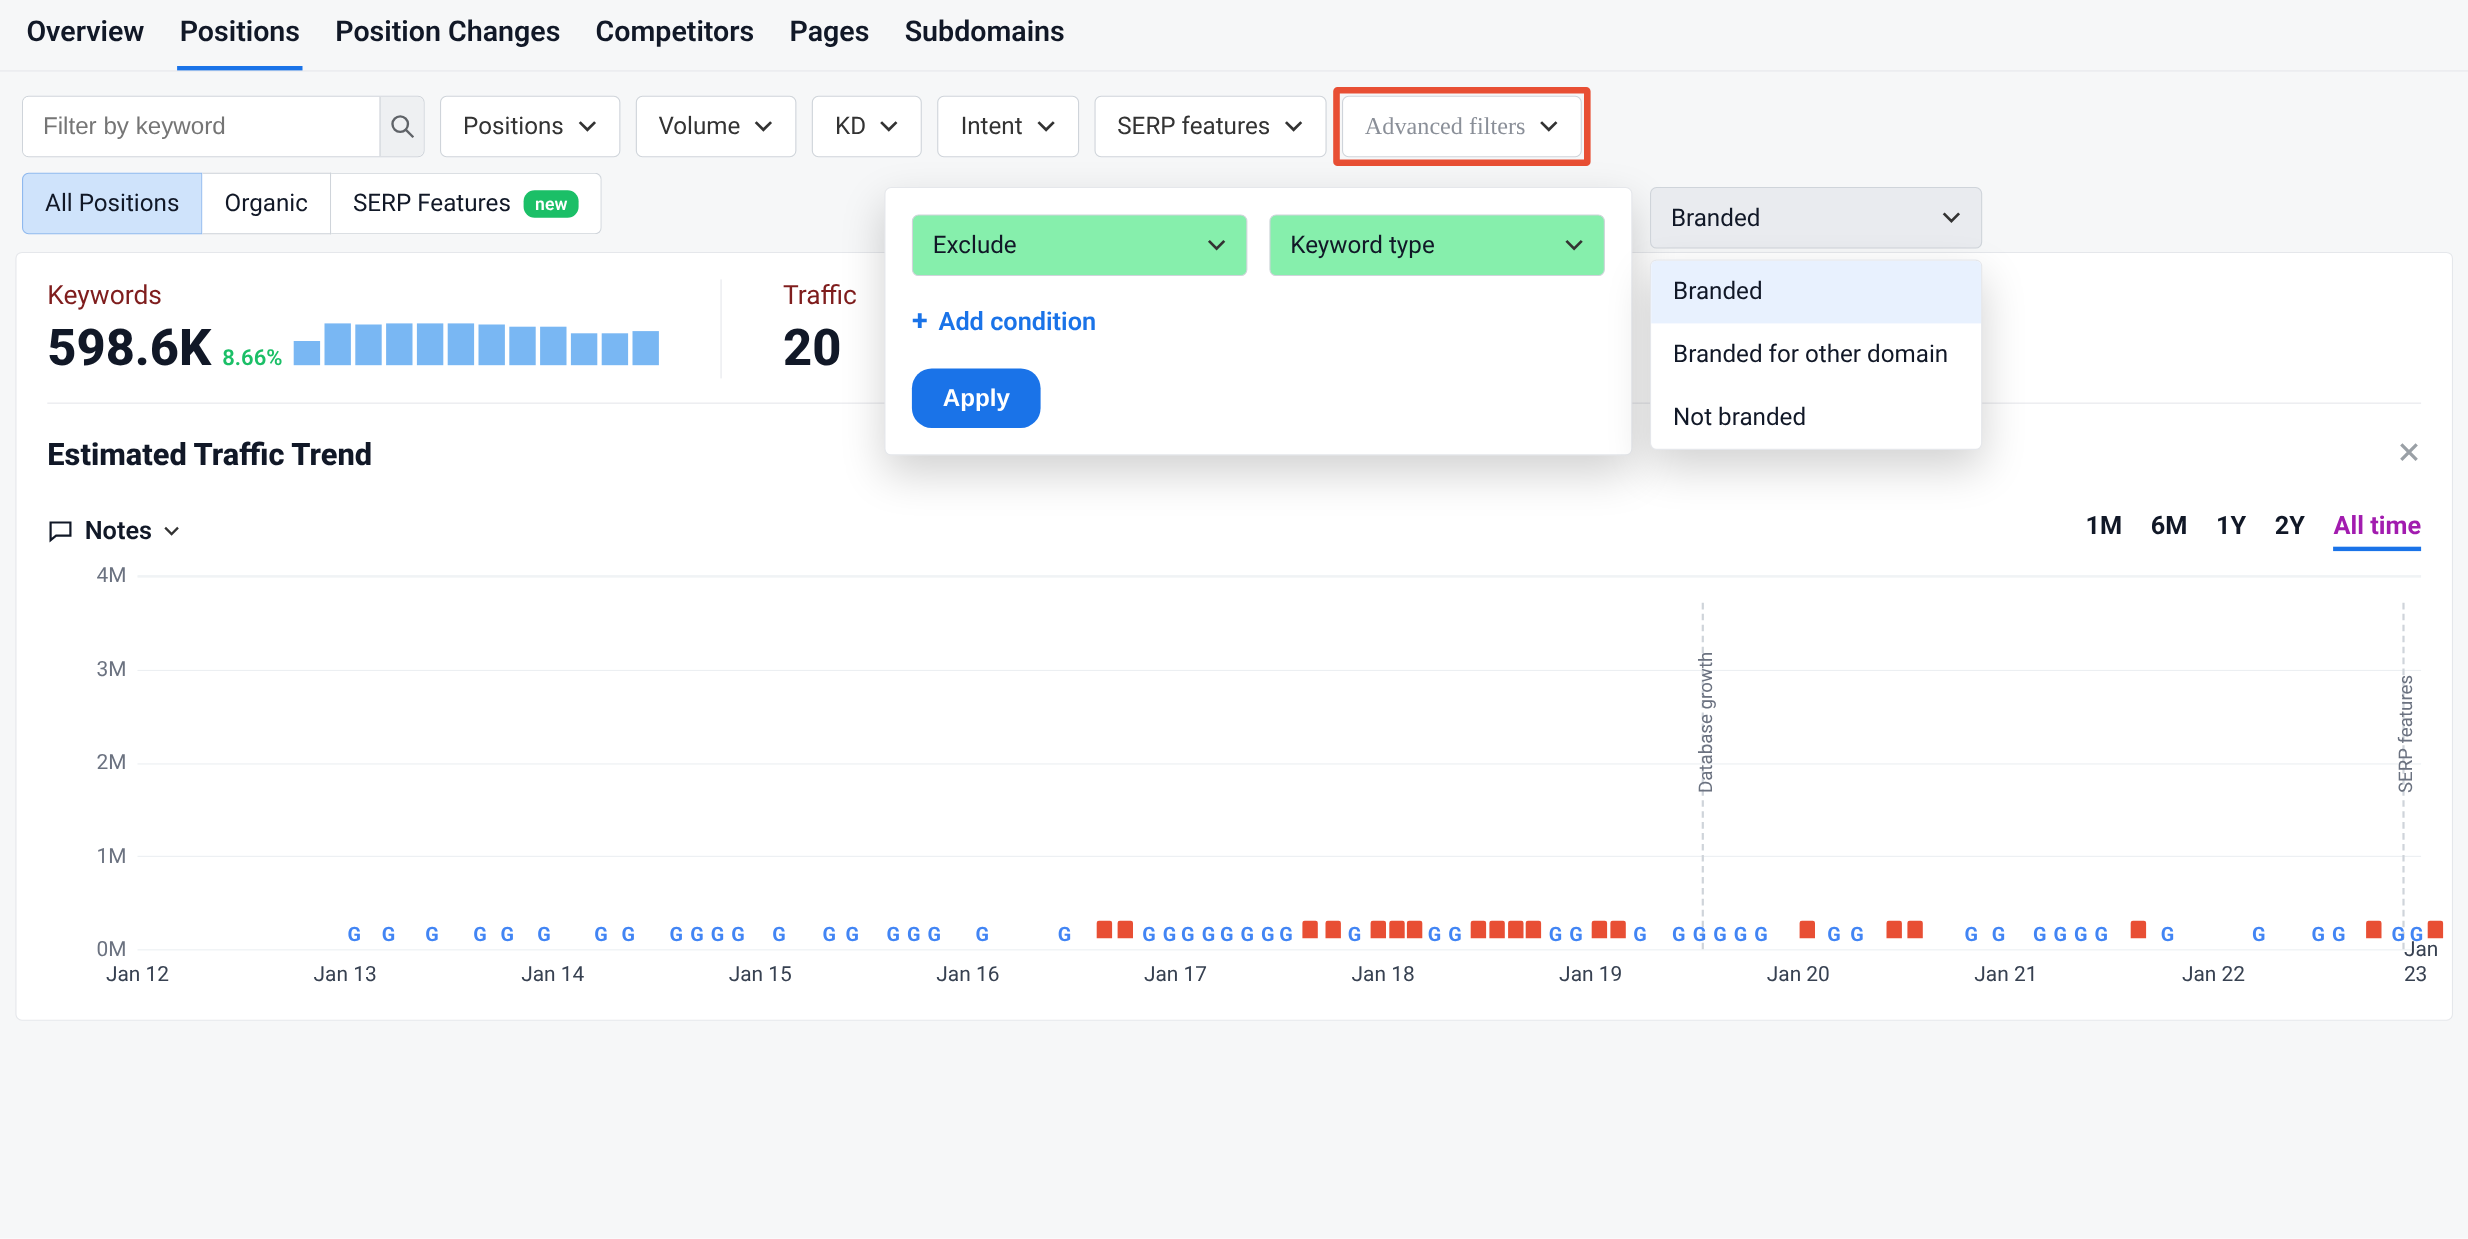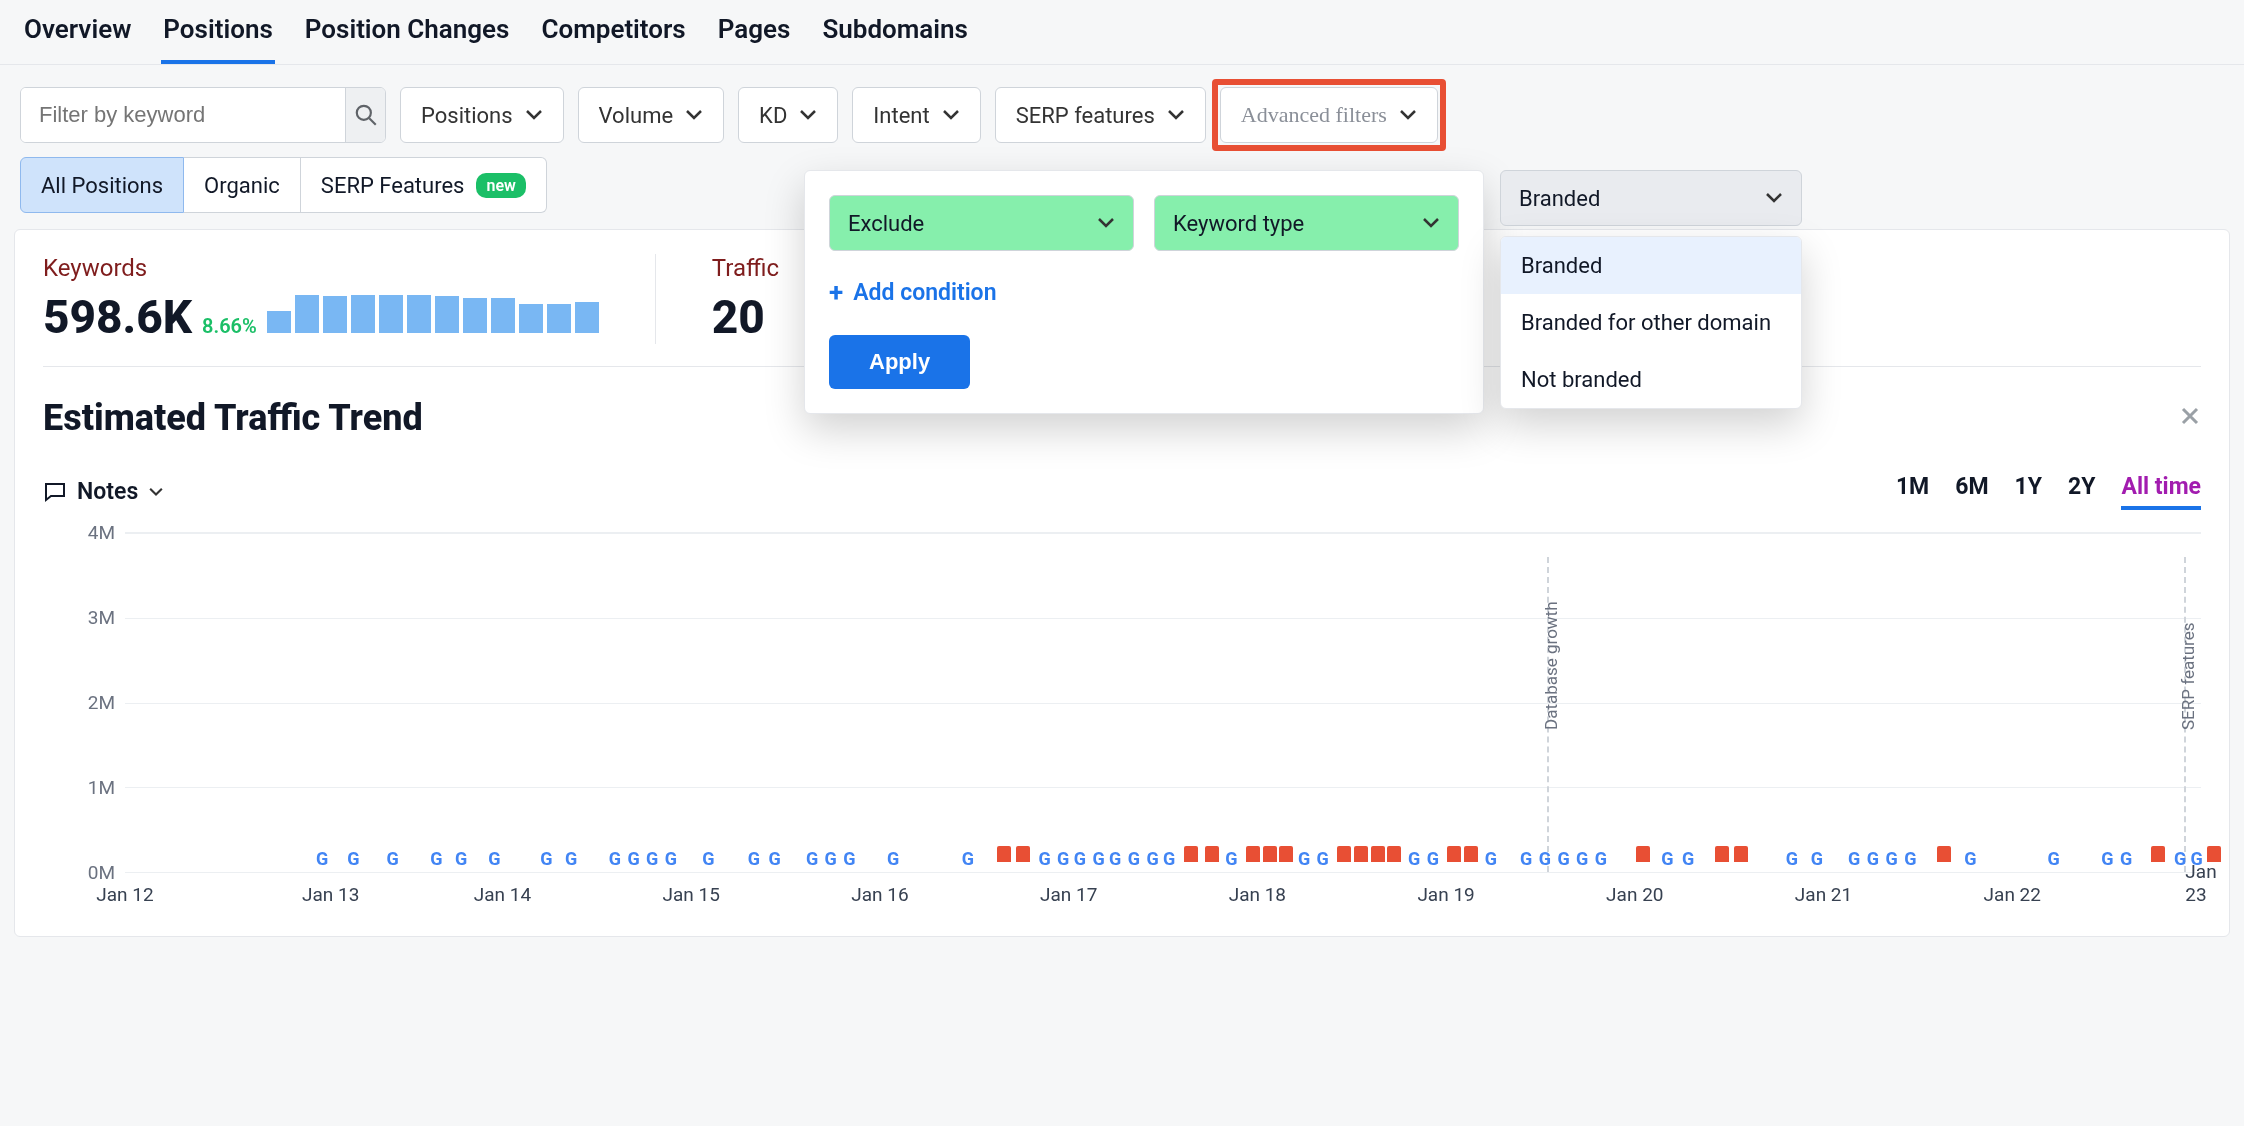--- a/index.html
+++ b/index.html
@@ -36,21 +36,21 @@
   .metric { display:flex; flex-direction:column; gap:8px; }
   .metric .label { font-size:24px; color:#7f1d1d; }
   .metric .valrow { display:flex; align-items:baseline; gap:10px; }
   .metric .value { font-size:46px; font-weight:800; }
   .metric .delta { font-size:20px; color:#1bbf67; font-weight:600; }
   .spark { display:flex; align-items:flex-end; gap:4px; height:40px; }
   .spark .b { width:24px; background:#79b7f3; }
   .metric.sep { border-left:1px solid #e5e7eb; padding-left:56px; }
 
   .chart-head { display:flex; align-items:center; justify-content:space-between; margin-top:30px; }
-  .chart-title { font-size:36px; font-weight:800; }
+  .chart-title { font-size:28px; font-weight:800; }
   .close-x { color:#9aa0a6; cursor:pointer; }
 
   .notes-row { display:flex; align-items:center; justify-content:space-between; margin-top:34px; }
   .notes { display:flex; align-items:center; gap:10px; font-size:23px; font-weight:600; cursor:pointer; }
   .ranges { display:flex; gap:26px; font-size:23px; font-weight:700; }
   .range { cursor:pointer; padding-bottom:6px; border-bottom:4px solid transparent; }
   .range.sel { color:#a21caf; border-bottom-color:#1a73e8; }
 
   .chart-area { position:relative; margin-top:22px; height:380px; }
   .y-axis { position:absolute; left:0; top:0; bottom:40px; width:82px; }
@@ -66,21 +66,21 @@
   .icon-band span { position:absolute; top:2px; font-size:18px; }
   .gico { font-weight:700; letter-spacing:-1px; }
   .gico .gb{color:#4285F4}
   .flag { display:inline-block; width:14px; height:16px; background:#e84f34; border-radius:2px 2px 0 0; }
 
   
   .popover { position:absolute; top:170px; left:804px; width:680px; background:#fff; border:1px solid #e5e7eb; border-radius:6px; box-shadow:0 16px 40px rgba(0,0,0,.18); padding:24px; z-index:30; }
   .popover .row { display:flex; gap:20px; }
   .select { flex:1; height:56px; border:1px solid #cfd4da; border-radius:6px; display:flex; align-items:center; justify-content:space-between; padding:0 18px; font-size:22px; background:#86efac; cursor:pointer; }
   .add-cond { display:flex; align-items:center; gap:10px; color:#1a73e8; font-size:23px; font-weight:600; margin-top:26px; cursor:pointer; }
-  .apply-btn { margin-top:28px; background:#1a73e8; color:#fff; border:none; border-radius:6px; padding:14px 40px; font-size:22px; font-weight:700; cursor:pointer; }
+  .apply-btn { margin-top:28px; background:#1a73e8; color:#fff; border:none; border-radius:18px; padding:14px 28px; font-size:22px; font-weight:700; cursor:pointer; }
 
   .branded-wrap { position:absolute; top:170px; left:1500px; width:302px; z-index:40; }
   .branded-sel { height:56px; border:1px solid #cfd4da; border-radius:6px; display:flex; align-items:center; justify-content:space-between; padding:0 18px; font-size:22px; background:#e9ebef; cursor:pointer; }
   .dropdown { margin-top:10px; background:#fff; border:1px solid #e5e7eb; border-radius:6px; box-shadow:0 16px 40px rgba(0,0,0,.18); overflow:hidden; }
   .opt { padding:16px 20px; font-size:22px; cursor:pointer; }
   .opt.hover { background:#e8f1fe; }
 
   svg.caret path { fill:none; stroke:#333; stroke-width:2.5; }
 </style>
 </head>
@@ -554,21 +554,21 @@
           <span class="gico" style="font-size:18px">
             <span class="gb">G</span>
           </span>
         </span>
         <span style="left: 100.3%;">
           <span class="flag"></span>
         </span>
       </div>
     <div class="x-axis" id="xaxis">
         <div class="x-tick" style="left: 0%;">Jan 12</div>
-        <div class="x-tick" style="left: 9.09091%; margin-left: 17px;">Jan 13</div>
+        <div class="x-tick" style="left: 9.09091%;">Jan 13</div>
         <div class="x-tick" style="left: 18.1818%;">Jan 14</div>
         <div class="x-tick" style="left: 27.2727%;">Jan 15</div>
         <div class="x-tick" style="left: 36.3636%;">Jan 16</div>
         <div class="x-tick" style="left: 45.4545%;">Jan 17</div>
         <div class="x-tick" style="left: 54.5455%;">Jan 18</div>
         <div class="x-tick" style="left: 63.6364%;">Jan 19</div>
         <div class="x-tick" style="left: 72.7273%;">Jan 20</div>
         <div class="x-tick" style="left: 81.8182%;">Jan 21</div>
         <div class="x-tick" style="left: 90.9091%;">Jan 22</div>
         <div class="x-tick" style="left: 100%;">Jan 23</div>

